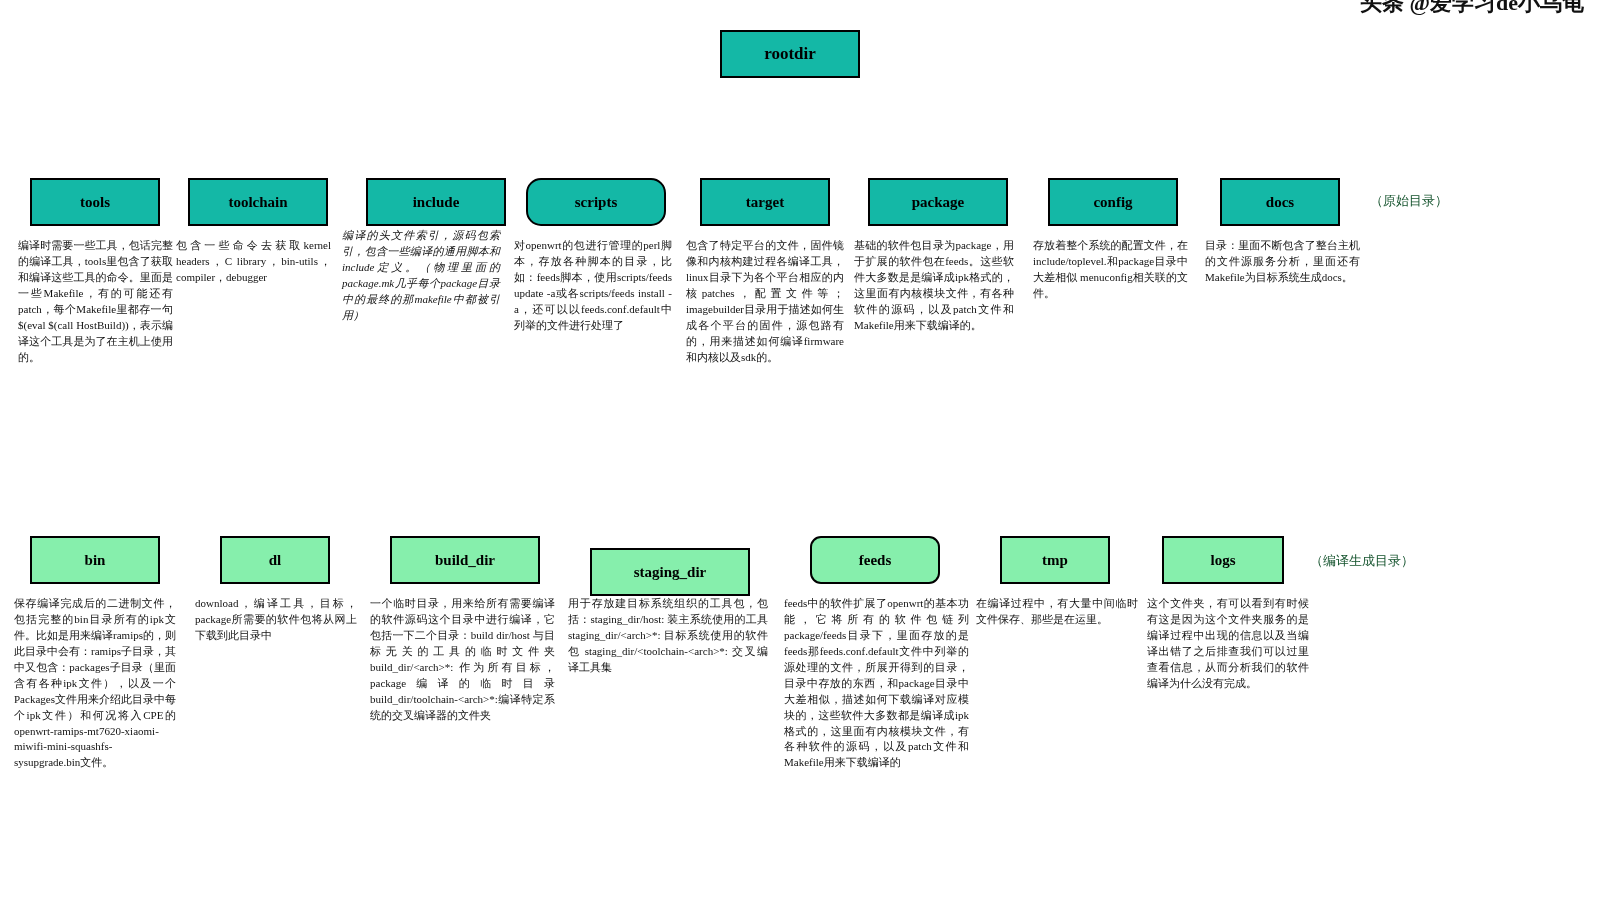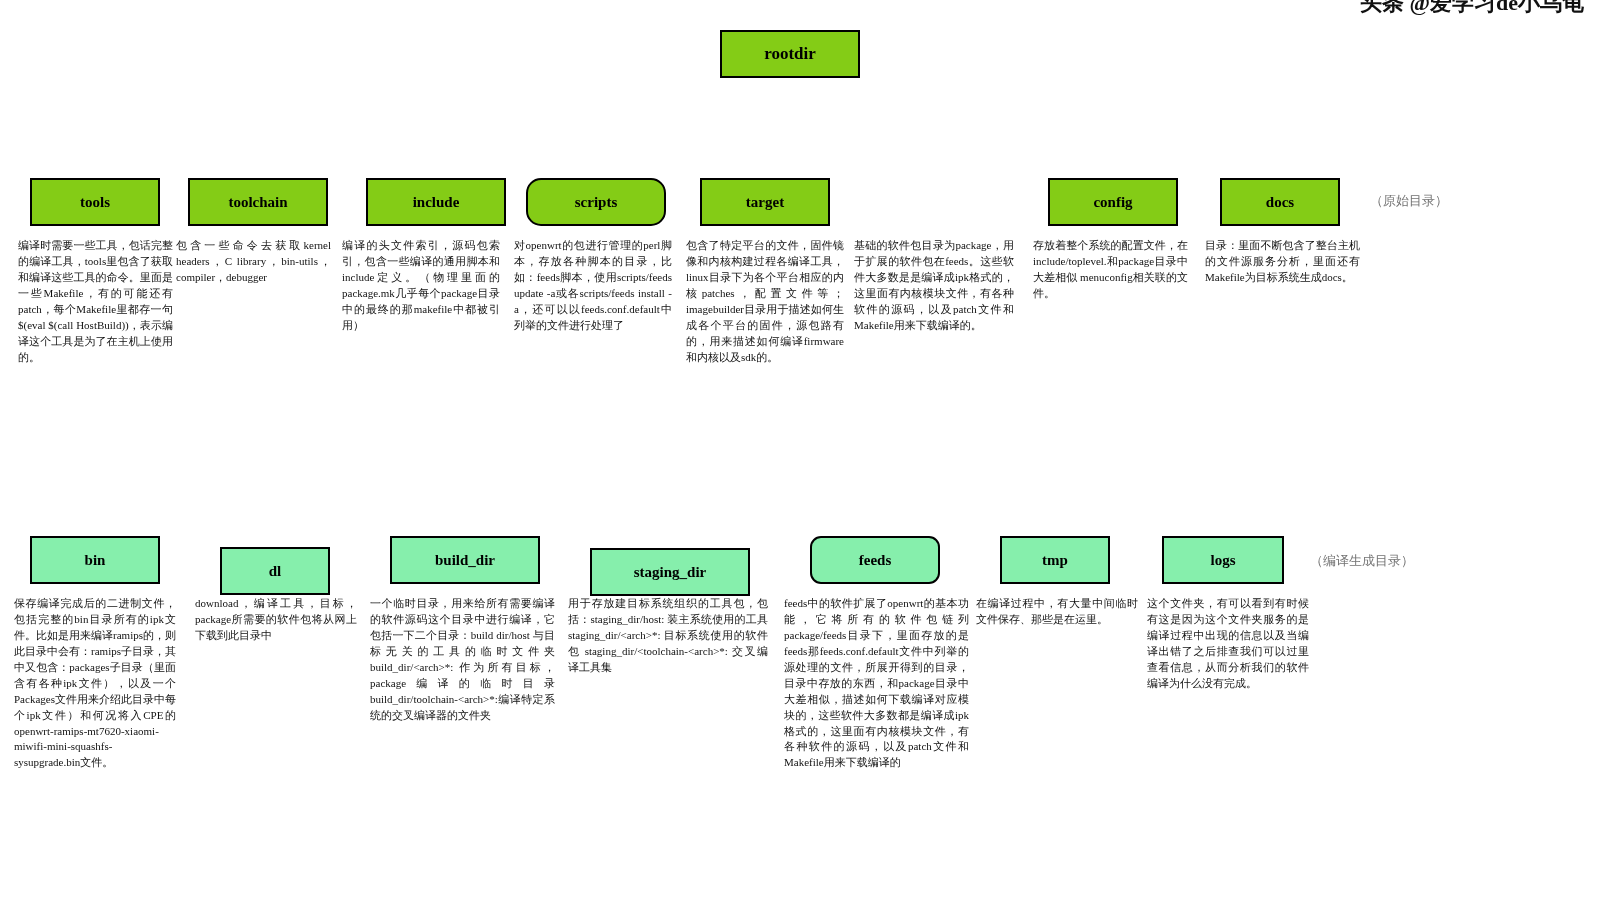--- a/index.html
+++ b/index.html
@@ -20,21 +20,21 @@
     .lines-svg {
       position: absolute;
       top: 0; left: 0;
       width: 100%;
       height: 100%;
       pointer-events: none;
     }
     
     .node-box {
       position: absolute;
-      background: #84cc16;
+      background: #14b8a6;
       border: 2px solid #000;
       text-align: center;
       font-size: 15px;
       font-weight: bold;
       display: flex;
       align-items: center;
       justify-content: center;
     }
     .node-box.blue {
       background: #86efac;
@@ -44,21 +44,21 @@
       position: absolute;
       font-size: 11px;
       line-height: 1.45;
       color: #111;
       text-align: justify;
     }
     
     .side-label {
       position: absolute;
       font-size: 13px;
-      color: #737373;
+      color: #14532d;
     }
     
     .watermark {
       position: absolute;
       bottom: 18px;
       right: 18px;
       font-size: 22px;
       font-weight: bold;
       color: #111;
       background: #fff;
@@ -110,40 +110,43 @@
   </div>
 
   <div class="node-box" id="node-scripts" style="left:526px; top:178px; width:140px; height:48px;border-radius:15px;">
     <span>scripts</span>
   </div>
 
   <div class="node-box" id="node-target" style="left:700px; top:178px; width:130px; height:48px;">
     <span>target</span>
   </div>
 
+  <div class="node-box" id="node-package" style="left:868px; top:178px; width:140px; height:48px;">
+    <span>package</span>
+  </div>
 
   <div class="node-box" id="node-config" style="left:1048px; top:178px; width:130px; height:48px;">
     <span>config</span>
   </div>
 
   <div class="node-box" id="node-docs" style="left:1220px; top:178px; width:120px; height:48px;">
     <span>docs</span>
   </div>
 
   <div class="side-label" style="left:1370px; top:192px;">
     <span>（原始目录）</span>
   </div>
 
   <div class="desc-block" style="left:18px; top:238px; width:155px;">
     <span>编译时需要一些工具，包话完整的编译工具，tools里包含了获取和编译这些工具的命令。里面是一些Makefile，有的可能还有patch，每个Makefile里都存一句 $(eval $(call HostBuild))，表示编译这个工具是为了在主机上使用的。</span>
   </div>
   <div class="desc-block" style="left:176px; top:238px; width:155px;">
     <span>包含一些命令去获取kernel headers，C library，bin-utils，compiler，debugger</span>
   </div>
-  <div class="desc-block" style="left:342px; top:238px; width:158px;">
+  <div class="desc-block" style="left:342px; top:228px; width:158px;font-style:italic;">
     <span>编译的头文件索引，源码包索引，包含一些编译的通用脚本和include定义。（物理里面的package.mk几乎每个package目录中的最终的那makefile中都被引用）</span>
   </div>
   <div class="desc-block" style="left:514px; top:238px; width:158px;">
     <span>对openwrt的包进行管理的perl脚本，存放各种脚本的目录，比如：feeds脚本，使用scripts/feeds update -a或各scripts/feeds install -a，还可以以feeds.conf.default中列举的文件进行处理了</span>
   </div>
   <div class="desc-block" style="left:686px; top:238px; width:158px;">
     <span>包含了特定平台的文件，固件镜像和内核构建过程各编译工具，linux目录下为各个平台相应的内核patches，配置文件等；imagebuilder目录用于描述如何生成各个平台的固件，源包路有的，用来描述如何编译firmware和内核以及sdk的。</span>
   </div>
   <div class="desc-block" style="left:854px; top:238px; width:160px;">
     <span>基础的软件包目录为package，用于扩展的软件包在feeds。这些软件大多数是是编译成ipk格式的，这里面有内核模块文件，有各种软件的源码，以及patch文件和Makefile用来下载编译的。</span>
@@ -152,21 +155,21 @@
     <span>存放着整个系统的配置文件，在include/toplevel.和package目录中大差相似 menuconfig相关联的文件。</span>
   </div>
   <div class="desc-block" style="left:1205px; top:238px; width:155px;">
     <span>目录：里面不断包含了整台主机的文件源服务分析，里面还有Makefile为目标系统生成docs。</span>
   </div>
 
   <div class="node-box blue" id="node-bin" style="left:30px; top:536px; width:130px; height:48px;">
     <span>bin</span>
   </div>
 
-  <div class="node-box blue" id="node-dl" style="left:220px; top:536px; width:110px; height:48px;margin-top:11px;">
+  <div class="node-box blue" id="node-dl" style="left:220px; top:536px; width:110px; height:48px;">
     <span>dl</span>
   </div>
 
   <div class="node-box blue" id="node-build-dir" style="left:390px; top:536px; width:150px; height:48px;">
     <span>build_dir</span>
   </div>
 
   <div class="node-box blue" id="node-staging-dir" style="left:590px; top:548px; width:160px; height:48px;">
     <span>staging_dir</span>
   </div>

